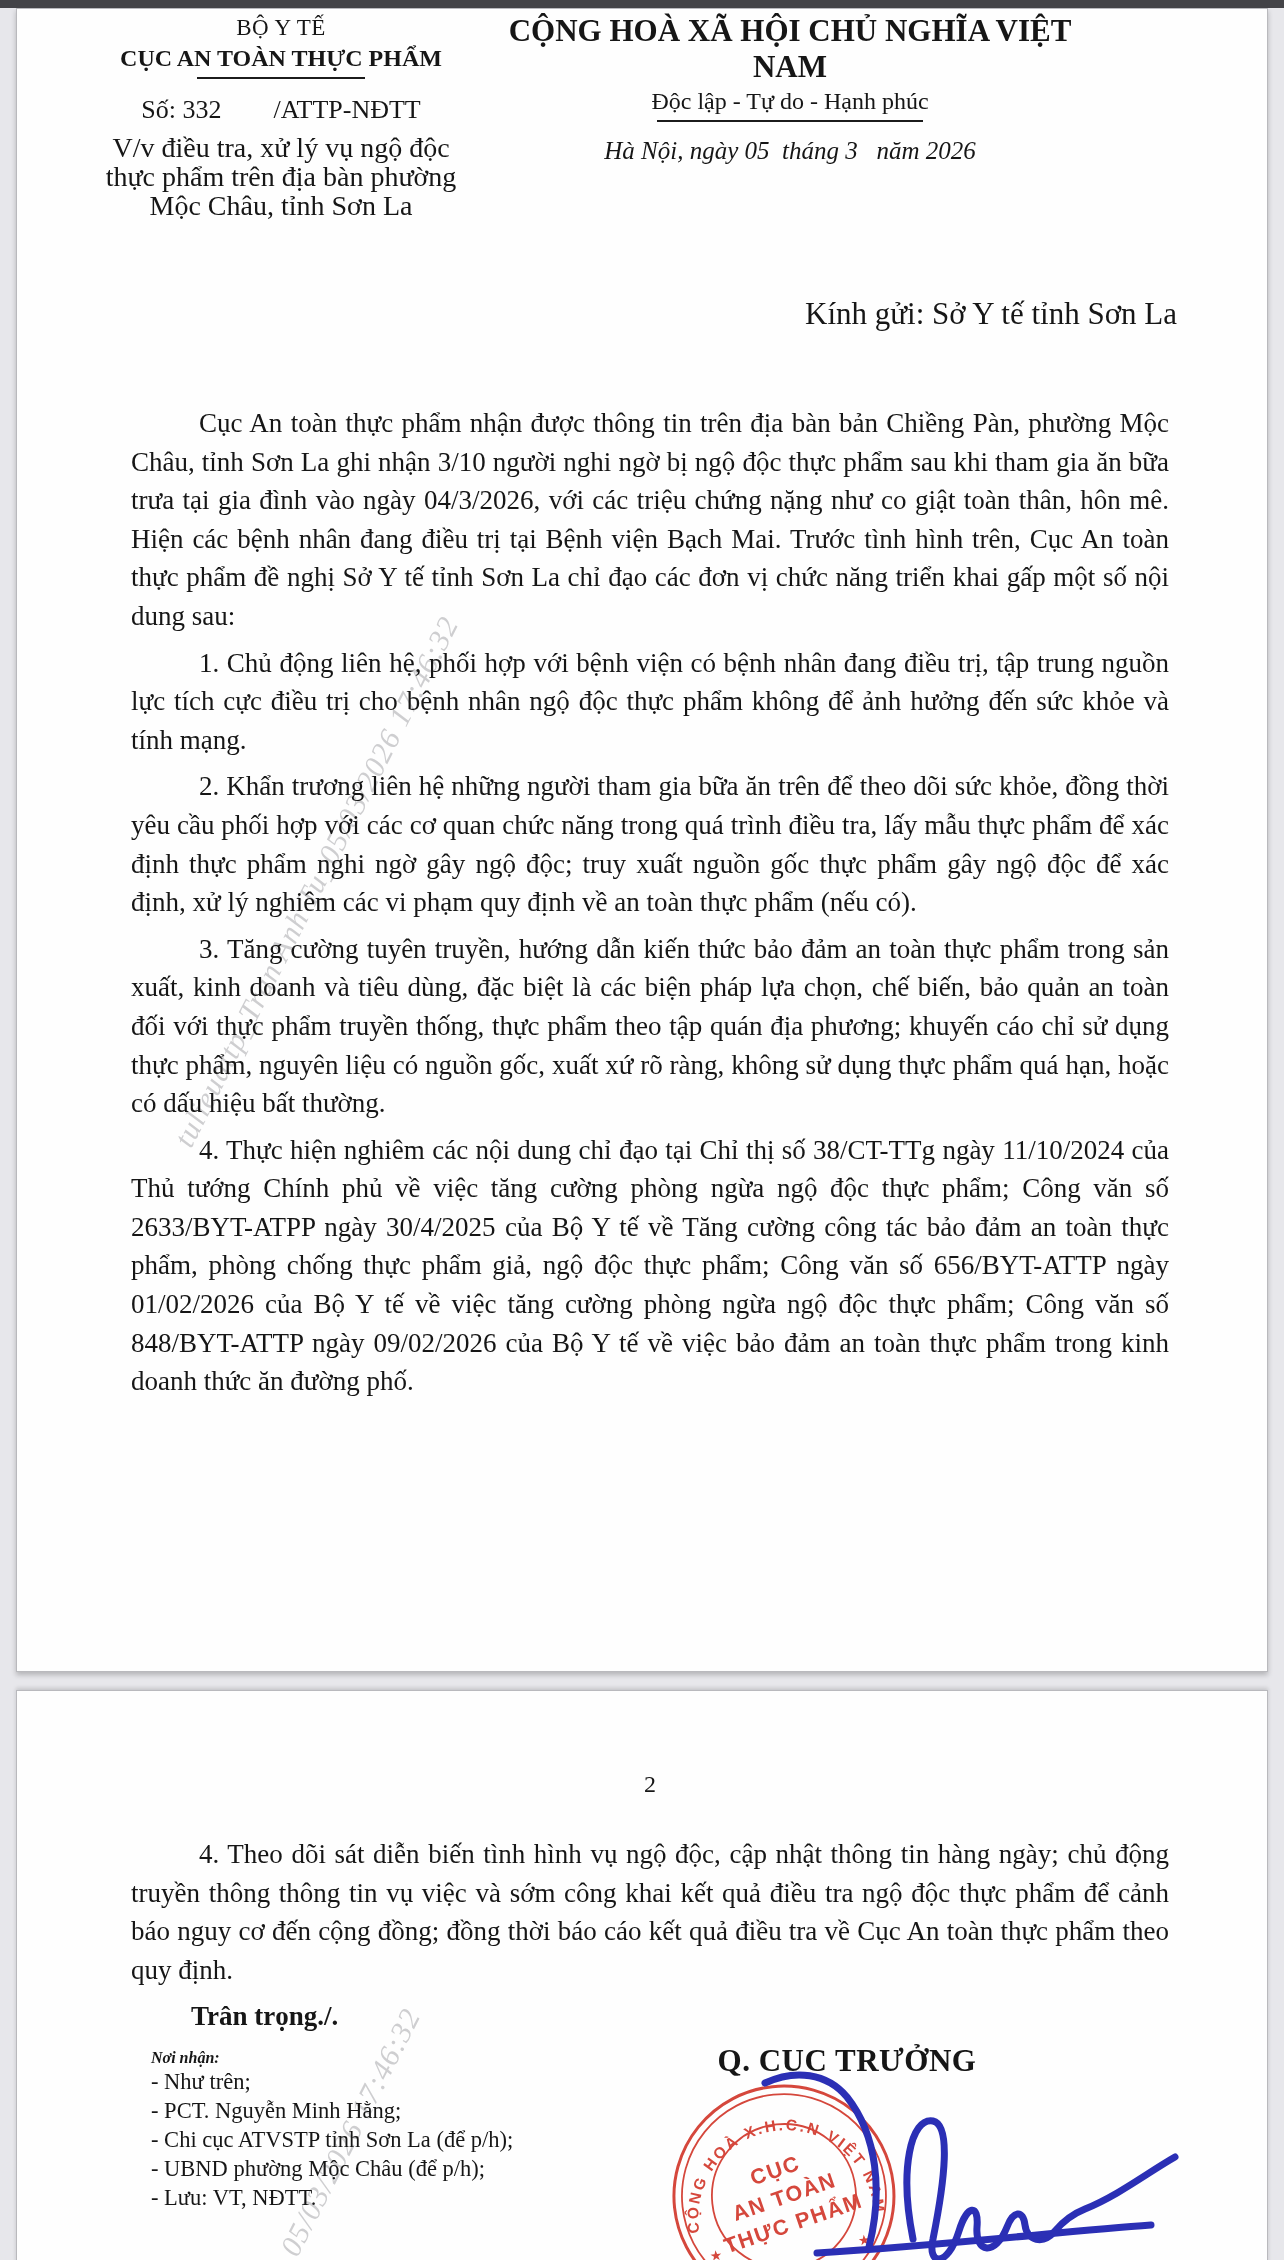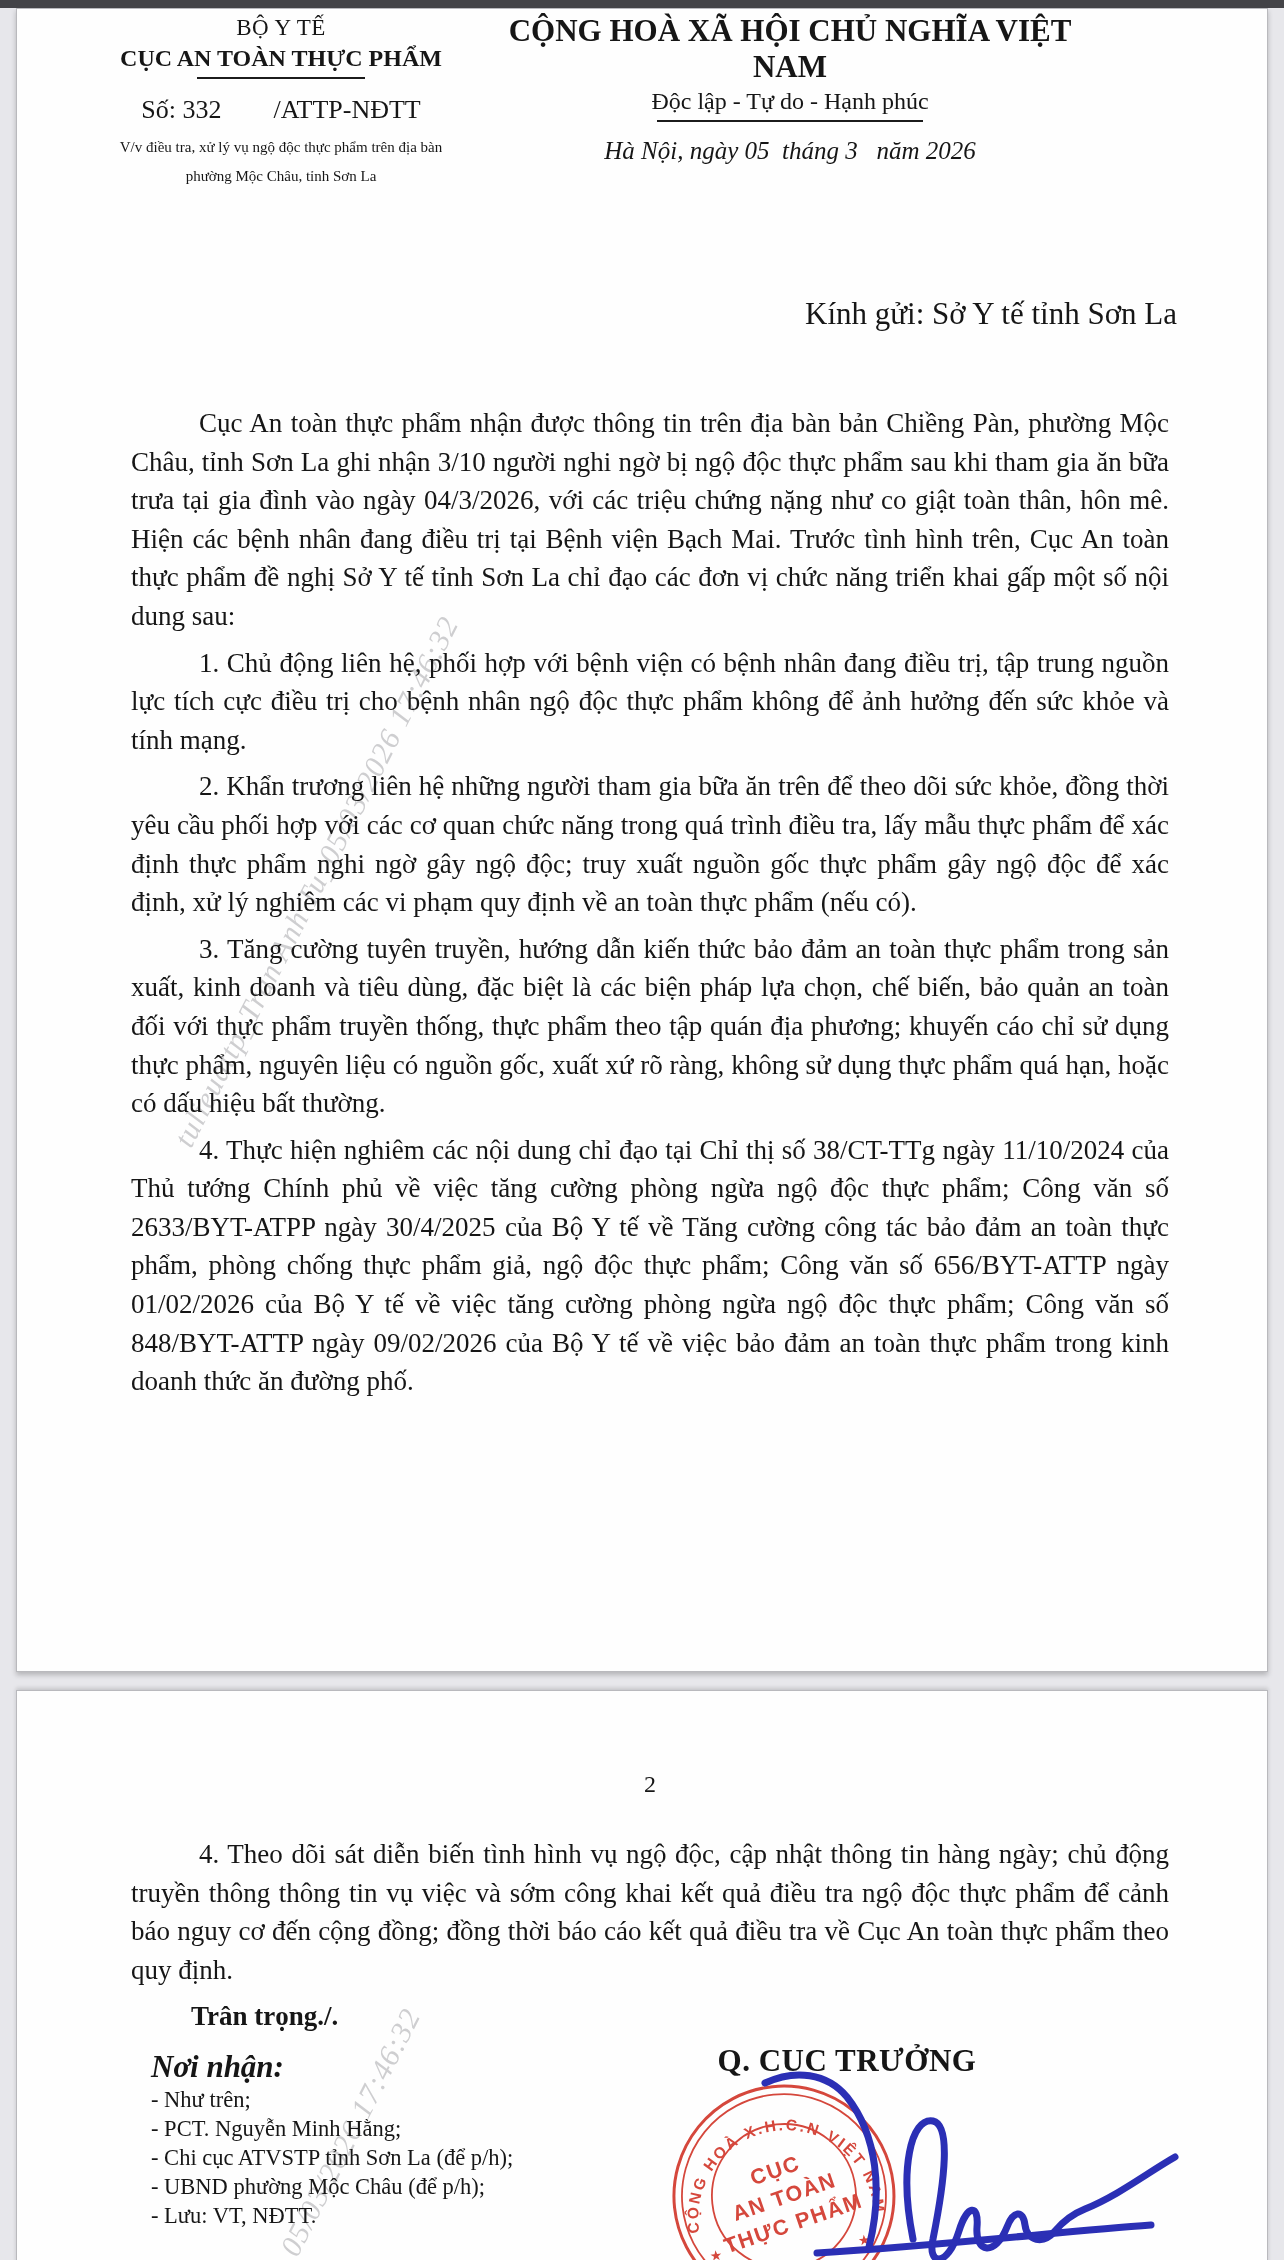--- a/index.html
+++ b/index.html
@@ -22,30 +22,30 @@
   #hdr-left{left:74px;top:6px;width:380px;}
   #hdr-right{left:490px;top:4px;width:566px;}
   .org-parent{font-size:23px;letter-spacing:.5px;}
   .org-name{font-size:24px;font-weight:bold;margin-top:4px;}
   .nat-header{font-size:31px;font-weight:bold;}
   .nat-motto{font-size:24px;font-weight:normal;margin-top:3px;}
   .rule{height:2px;background:#1b1b1b;margin:5px auto 0 auto;}
   .doc-number{font-size:26px;margin-top:16px;white-space:pre;}
   .num-gap{display:inline-block;width:52px;}
   .place-date{font-size:25px;font-style:italic;margin-top:15px;white-space:pre;}
-  .subject{font-size:15px;line-height:29px;margin:8px auto 0 auto;width:352px;}
+  .subject{font-size:28px;line-height:29px;margin:8px auto 0 auto;width:352px;}
   .salutation{position:absolute;left:106px;top:287px;width:1054px;text-align:right;font-size:31px;}
   .body-block{position:absolute;left:106px;width:1054px;}
   #body1{top:387px;}
   #body2{top:136px;}
   .para{margin:8px;text-indent:68px;font-size:27px;line-height:38.6px;text-align:justify;}
   .closing{margin:0;text-indent:68px;font-size:27px;line-height:38.6px;font-weight:bold;}
   .pageno{position:absolute;left:106px;top:80px;width:1054px;text-align:center;font-size:24px;}
   .recipients{position:absolute;left:134px;top:358px;}
-  .recipients-label{font-size:31px;font-weight:bold;font-style:italic;}
+  .recipients-label{font-size:16px;font-weight:bold;font-style:italic;}
   .recipient{font-size:22.5px;line-height:29px;}
   .signer-title{position:absolute;left:620px;top:352px;width:420px;text-align:center;
     font-size:31px;font-weight:bold;letter-spacing:.5px;}
   .stamp{position:absolute;left:650px;top:388px;width:235px;height:235px;transform:rotate(-6deg);opacity:.93;}
   .signature{position:absolute;left:610px;top:378px;width:560px;height:230px;}
   .watermark{
     position:absolute;white-space:pre;font-size:30px;letter-spacing:1px;
     color:rgba(115,115,120,.34);transform:rotate(-63deg);transform-origin:0 0;
     font-style:italic;pointer-events:none;
   }

